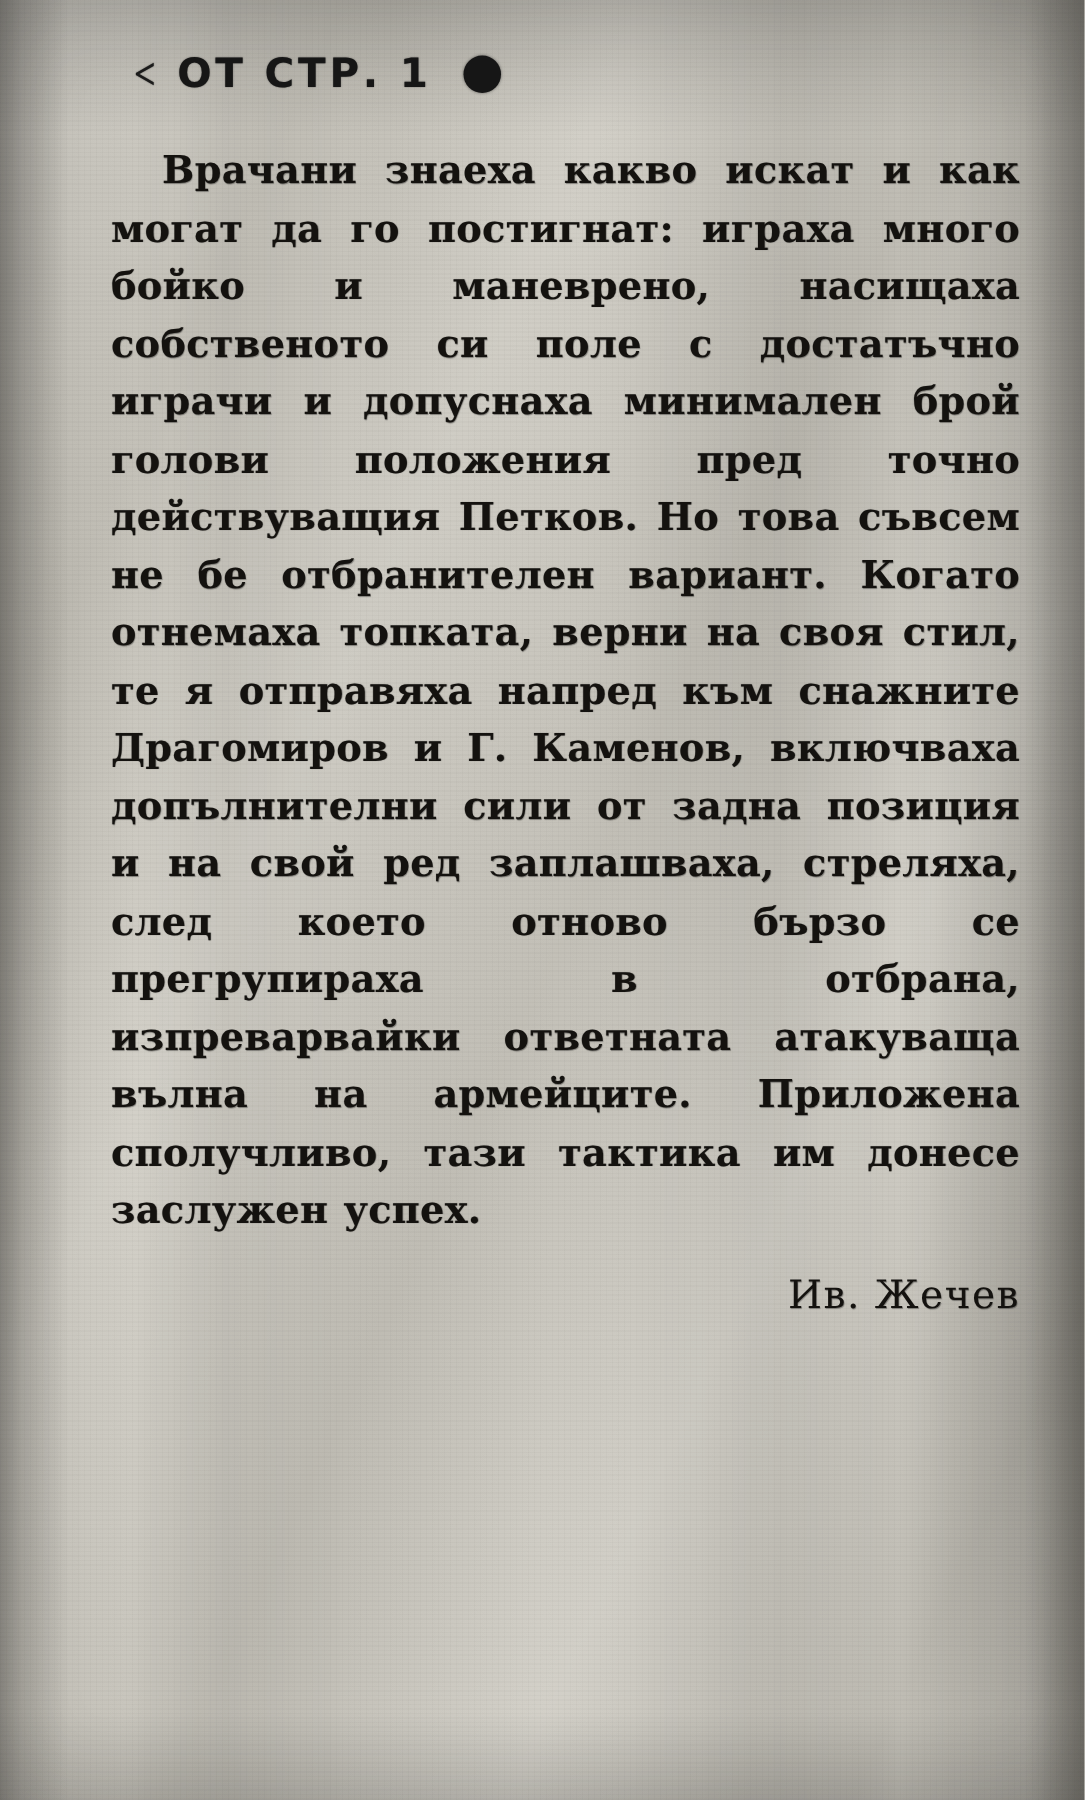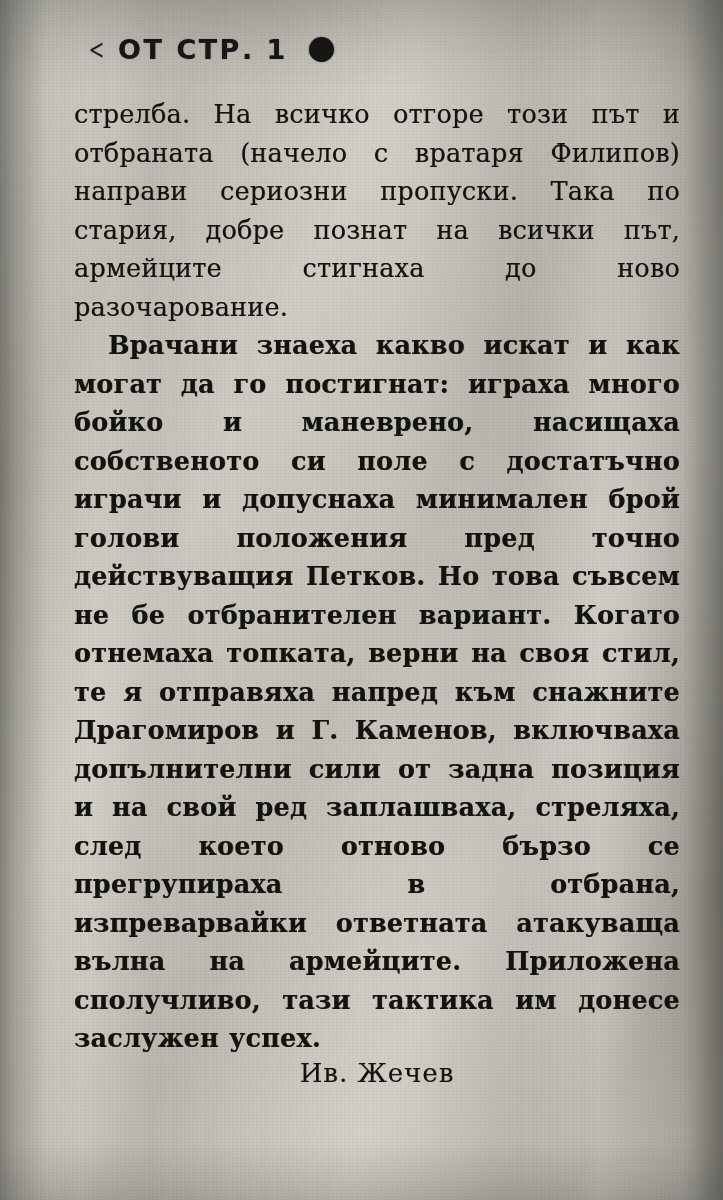--- a/index.html
+++ b/index.html
@@ -123,21 +123,22 @@
   }
   .article p.last-para {
     margin-bottom: 0;
     font-weight: bold;
   }
 
   .byline {
     font-family: "DejaVu Serif", serif;
     font-size: 26px;
     color: #14120f;
-    text-align: center;
+    text-align: right;
+    margin-top: 22px;
     letter-spacing: 1px;
     width: 606px;
     text-shadow: 0.4px 0.4px 0.6px rgba(0,0,0,0.35);
   }
 
   .edge-fade-left {
     position: absolute;
     top: 0; bottom: 0; left: 0;
     width: 46px;
     background: linear-gradient(90deg, rgba(60,58,54,0.30), rgba(0,0,0,0));
@@ -166,20 +167,19 @@
 
   <div class="content">
 
     <div class="cont-header">
       <span class="cont-arrow">&lt;</span>
       <span class="cont-label">ОТ СТР. 1</span>
       <span class="cont-dot"></span>
     </div>
 
     <div class="article">
-      <p>стрелба. На всичко отгоре този път и отбраната (начело с вратаря Филипов) направи сериозни пропуски. Така по стария, добре познат на всички път, армейците стигнаха до ново разочарование.</p>
       <p class="indent last-para">Врачани знаеха какво искат и как могат да го постигнат: играха много бойко и маневрено, насищаха собственото си поле с достатъчно играчи и допуснаха минимален брой голови положения пред точно действуващия Петков. Но това съвсем не бе отбранителен вариант. Когато отнемаха топката, верни на своя стил, те я отправяха напред към снажните Драгомиров и Г. Каменов, включваха допълнителни сили от задна позиция и на свой ред заплашваха, стреляха, след което отново бързо се прегрупираха в отбрана, изпреварвайки ответната атакуваща вълна на армейците. Приложена сполучливо, тази тактика им донесе заслужен успех.</p>
     </div>
 
     <div class="byline">Ив. Жечев</div>
 
   </div>
 </div>
 
 </body></html>

